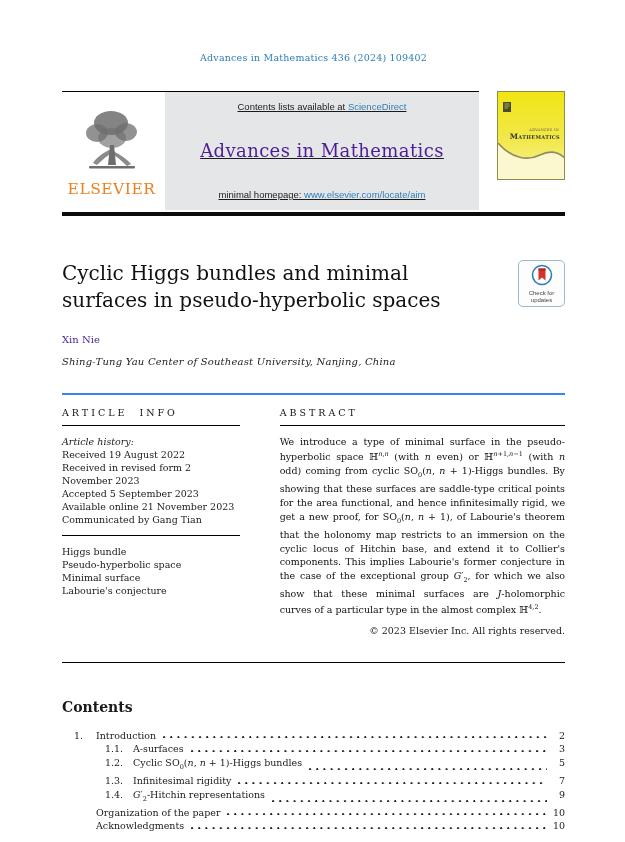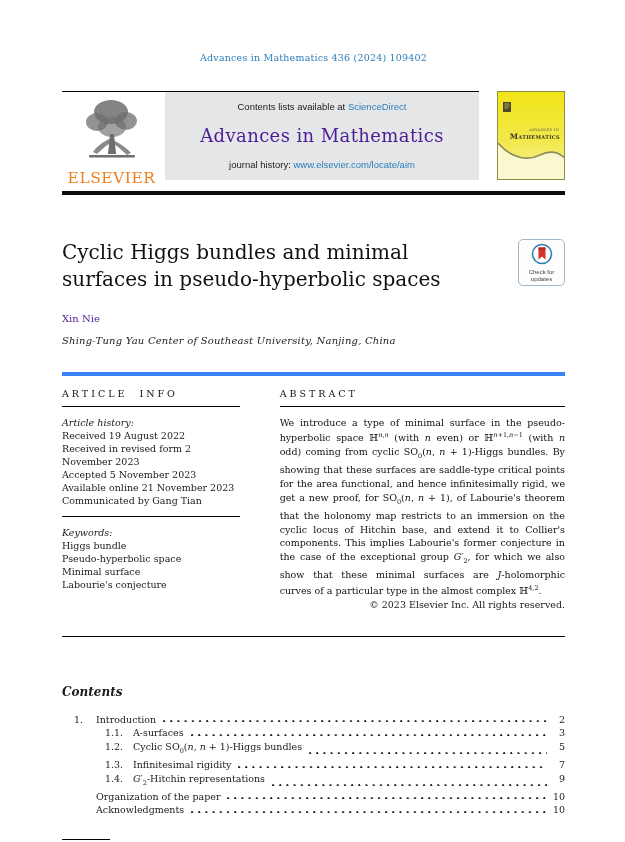--- a/index.html
+++ b/index.html
@@ -20,23 +20,23 @@
     font-size: 9.5px; color: #2d7fb8; letter-spacing: 0.2px;
   }
 
   
   .banner-row { margin-top: 28px; display: flex; align-items: stretch; }
   .banner-left-wrap { display: flex; border-top: 1.5px solid #000; width: 417px; }
   .logo-col { width: 103px; background: #fff; padding: 4px 6px 2px 2px;
               display: flex; flex-direction: column; align-items: center; justify-content: center; }
   .elsevier-word { font-size: 15.5px; color: #ee7f1d; letter-spacing: 0.5px; margin-top: 1px;
                    font-family: "DejaVu Serif", serif; }
-  .banner-mid { flex: 1; background: #e5e6e8; height: 88px;
+  .banner-mid { flex: 1; background: #e5e6e8; height: 118px;
                 display: flex; flex-direction: column; align-items: center; justify-content: space-between;
-                padding: 9px 6px 10px 6px; }
+                padding: 9px 6px 10px 6px; text-decoration: underline; }
   .banner-line1 { font-family: "Liberation Sans", sans-serif; font-size: 9.5px; color: #222; }
   .banner-title { font-size: 18px; color: #4c1d95; letter-spacing: 0.4px; }
   .banner-homepage { font-family: "Liberation Sans", sans-serif; font-size: 9.5px; color: #222; }
   .cover-col { width: 68px; height: 89px; margin-left: 18px; position: relative;
                border: 1px solid #8f8c45;
                background: linear-gradient(180deg, #f1e515 0%, #f2e84a 55%, #f8f3a0 100%);
                overflow: hidden; }
   .cover-glyph { position: absolute; top: 5px; left: 5px; width: 8px; height: 10px; }
   .cover-series { position: absolute; top: 36px; right: 5px; font-size: 3.5px; color: #555;
                   letter-spacing: 0.3px; }
@@ -50,38 +50,38 @@
   .article-title { font-size: 20px; line-height: 1.35; color: #111; width: 430px; }
   .check-badge { width: 47px; height: 47px; border: 1px solid #9cb9c9; border-radius: 5px;
                  display: flex; flex-direction: column; align-items: center; padding-top: 3px;
                  background: #fdfdfd; cursor: pointer; }
   .check-badge-text { font-family: "Liberation Sans", sans-serif; font-size: 6px; color: #444;
                       line-height: 1.25; text-align: center; }
   .author-name { margin-top: 20px; font-size: 10px; color: #4c1d95; }
   .affiliation { margin-top: 11px; font-size: 10px; font-style: italic; color: #222; letter-spacing: 0.2px; }
 
   
-  .info-section { margin-top: 26px; border-top: 4px solid #3b82f6; padding-top: 12px;
+  .info-section { margin-top: 26px; border-top: 2px solid #3b82f6; padding-top: 12px;
                   display: flex; gap: 14px; }
   .col-left { width: 183px; }
   .col-right { width: 294px; margin-left: 26px; }
   .col-heading { font-size: 9.5px; letter-spacing: 3px; word-spacing: 6px; color: #111; }
   .heading-rule { border-bottom: 1.2px solid #000; margin-top: 7px; }
   .info-block { margin-top: 9px; font-size: 9.5px; line-height: 13px; }
   .info-label { font-style: italic; }
   .mid-rule { border-top: 1.2px solid #000; margin-top: 9px; }
   .abstract-text { margin-top: 9px; font-size: 9.5px; line-height: 13.6px; text-align: justify;
                    color: #111; }
   .abstract-text sup { font-size: 6.5px; }
   .abstract-text sub { font-size: 6.5px; }
-  .copyright-line { margin-top: 1px; font-size: 9.5px; text-align: right; }
+  .copyright-line { margin-top: 8px; font-size: 9.5px; text-align: right; }
 
   
   .section-rule { border-top: 1.2px solid #000; margin-top: 26px; }
-  .contents-heading { margin-top: 48px; font-size: 12px; font-weight: bold; font-style: italic; }
+  .contents-heading { margin-top: 36px; font-size: 14px; font-weight: bold; }
   .toc { margin-top: 14px; font-size: 9.5px; }
   .toc-row { display: flex; align-items: baseline; line-height: 13.5px; }
   .toc-num-0 { width: 22px; margin-left: 12px; }
   .toc-num-1 { width: 28px; margin-left: 43px; }
   .toc-indent-plain { margin-left: 34px; }
   .toc-label { white-space: nowrap; }
   .toc-label sub, .toc-label sup { font-size: 6.5px; }
   .toc-dots { flex: 1 1 auto; margin: 0 4px 0 7px; align-self: stretch;
               background-image: radial-gradient(circle at 1.2px 1.2px, #222 0.9px, transparent 1.2px);
               background-size: 7.2px 3px; background-repeat: repeat-x;
@@ -115,21 +115,21 @@
               <path d="M32 44 C40 48 46 52 50 57 L46 59 C40 53 35 49 31 47 Z" opacity="0.8"></path>
               <rect x="8" y="59" width="46" height="2.4" rx="1"></rect>
             </g>
           </svg>
         </span>
         <span class="elsevier-word">ELSEVIER</span>
       </div>
       <div class="banner-mid">
         <div class="banner-line1"><span>Contents lists available at </span><span class="link">ScienceDirect</span></div>
         <div class="banner-title">Advances in Mathematics</div>
-        <div class="banner-homepage"><span>journal history: </span><span class="link">www.elsevier.com/locate/aim</span></div>
+        <div class="banner-homepage"><span>minimal homepage: </span><span class="link">www.elsevier.com/locate/aim</span></div>
       </div>
     </div>
     <div class="cover-col">
       <span class="cover-glyph">
         <svg width="8" height="10" viewBox="0 0 8 10">
             <rect x="0" y="0" width="8" height="10" fill="#4a4a30"></rect>
             <path d="M1.5 2 H6.5 M1.5 4 H6.5 M1.5 6 H5" stroke="#cfc94a" stroke-width="0.8"></path>
           </svg>
       </span>
       <span class="cover-series">ADVANCES IN</span>
@@ -162,27 +162,26 @@
   <div class="affiliation">Shing-Tung Yau Center of Southeast University, Nanjing, China</div>
 
   <div class="info-section">
     <div class="col-left">
       <div class="col-heading">ARTICLE INFO</div>
       <div class="heading-rule"></div>
       <div class="info-block">
         <div class="info-label">Article history:</div>
         <div>Received 19 August 2022</div>
         <div>Received in revised form 2 November 2023</div>
-        <div>Accepted 5 November 2023</div>
+        <div>Accepted 5 September 2023</div>
         <div>Available online 21 November 2023</div>
         <div>Communicated by Gang Tian</div>
       </div>
       <div class="mid-rule"></div>
       <div class="info-block">
-        <div class="info-label">Keywords:</div>
         <div>Higgs bundle</div>
         <div>Pseudo-hyperbolic space</div>
         <div>Minimal surface</div>
         <div>Labourie's conjecture</div>
       </div>
     </div>
     <div class="col-right">
       <div class="col-heading">ABSTRACT</div>
       <div class="heading-rule"></div>
       <div class="abstract-text">We introduce a type of minimal surface in the pseudo-hyperbolic space ℍ<sup><i>n</i>,<i>n</i></sup> (with <i>n</i> even) or ℍ<sup><i>n</i>+1,<i>n</i>−1</sup> (with <i>n</i> odd) coming from cyclic SO<sub>0</sub>(<i>n</i>, <i>n</i> + 1)-Higgs bundles. By showing that these surfaces are saddle-type critical points for the area functional, and hence infinitesimally rigid, we get a new proof, for SO<sub>0</sub>(<i>n</i>, <i>n</i> + 1), of Labourie's theorem that the holonomy map restricts to an immersion on the cyclic locus of Hitchin base, and extend it to Collier's components. This implies Labourie's former conjecture in the case of the exceptional group <i>G</i>′<sub>2</sub>, for which we also show that these minimal surfaces are <i>J</i>-holomorphic curves of a particular type in the almost complex ℍ<sup>4,2</sup>.</div>

